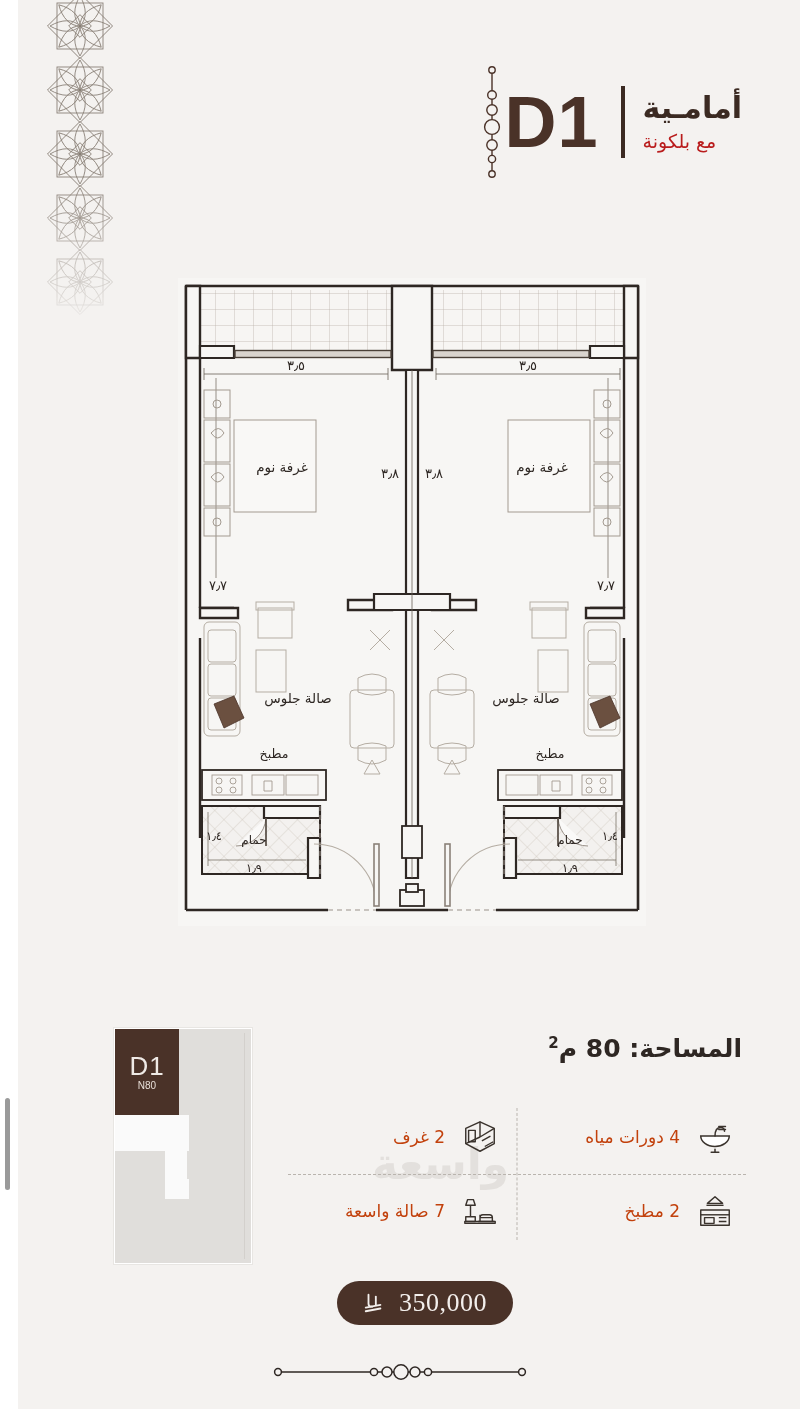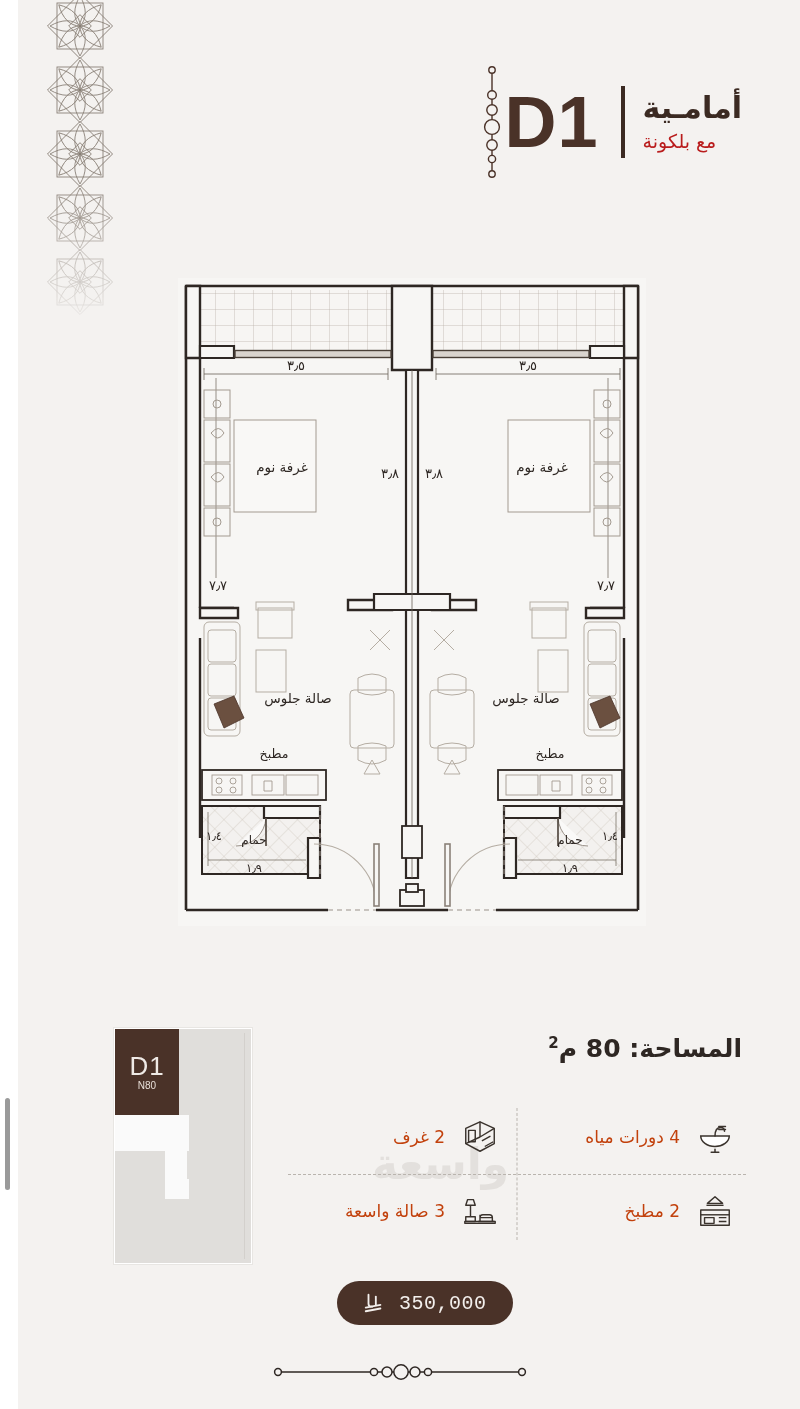--- a/index.html
+++ b/index.html
@@ -268,24 +268,24 @@
     background: #4a3228;
     display: flex;
     flex-direction: row;
     align-items: center;
     gap: 14px;
     direction: ltr;
   }
   .price .riyal { width: 22px; height: 22px; display: block; }
   .price .p-val {
     color: #f3efec;
-    font-size: 20px;
+    font-size: 26px;
     font-weight: 400;
     letter-spacing: 0.5px;
-    font-family: Liberation Mono, monospace;
+    font-family: Liberation Serif, serif;
   }
 
   .pager {
     position: absolute;
     left: 0; right: 0;
     top: 1352px;
     height: 40px;
     display: flex;
     align-items: center;
     justify-content: center;
@@ -661,21 +661,21 @@
             <g fill="none" stroke="#3a332d" stroke-width="1.5" stroke-linejoin="round">
               <path d="M20,24 L20,31 M18,31 L33,31 L33,27 a3,3 0 0 0 -3,-3 L23,24 a3,3 0 0 0 -3,3"></path>
               <path d="M33,31 L35,31 M20,27 L33,27"></path>
               <path d="M7,8 L13,8 L15,14 L5,14 Z"></path>
               <path d="M10,14 L10,26"></path>
               <path d="M5,26 L15,26 L15,31 L5,31 Z"></path>
               <path d="M4,31 L36,31 L36,33 L4,33 Z"></path>
             </g>
           </svg>
         </div>
-        <div class="f-label">3 صالة واسعة</div>
+        <div class="f-label">7 صالة واسعة</div>
       </div>
 
     </div>
   </div>
 
   <div class="price">
     <span class="riyal">
       <svg viewBox="0 0 24 24" width="22" height="22" xmlns="http://www.w3.org/2000/svg">
         <g fill="none" stroke="#f3efec" stroke-width="2" stroke-linecap="round">
           <path d="M6,3 L6,13 q0,3 4,3"></path>

